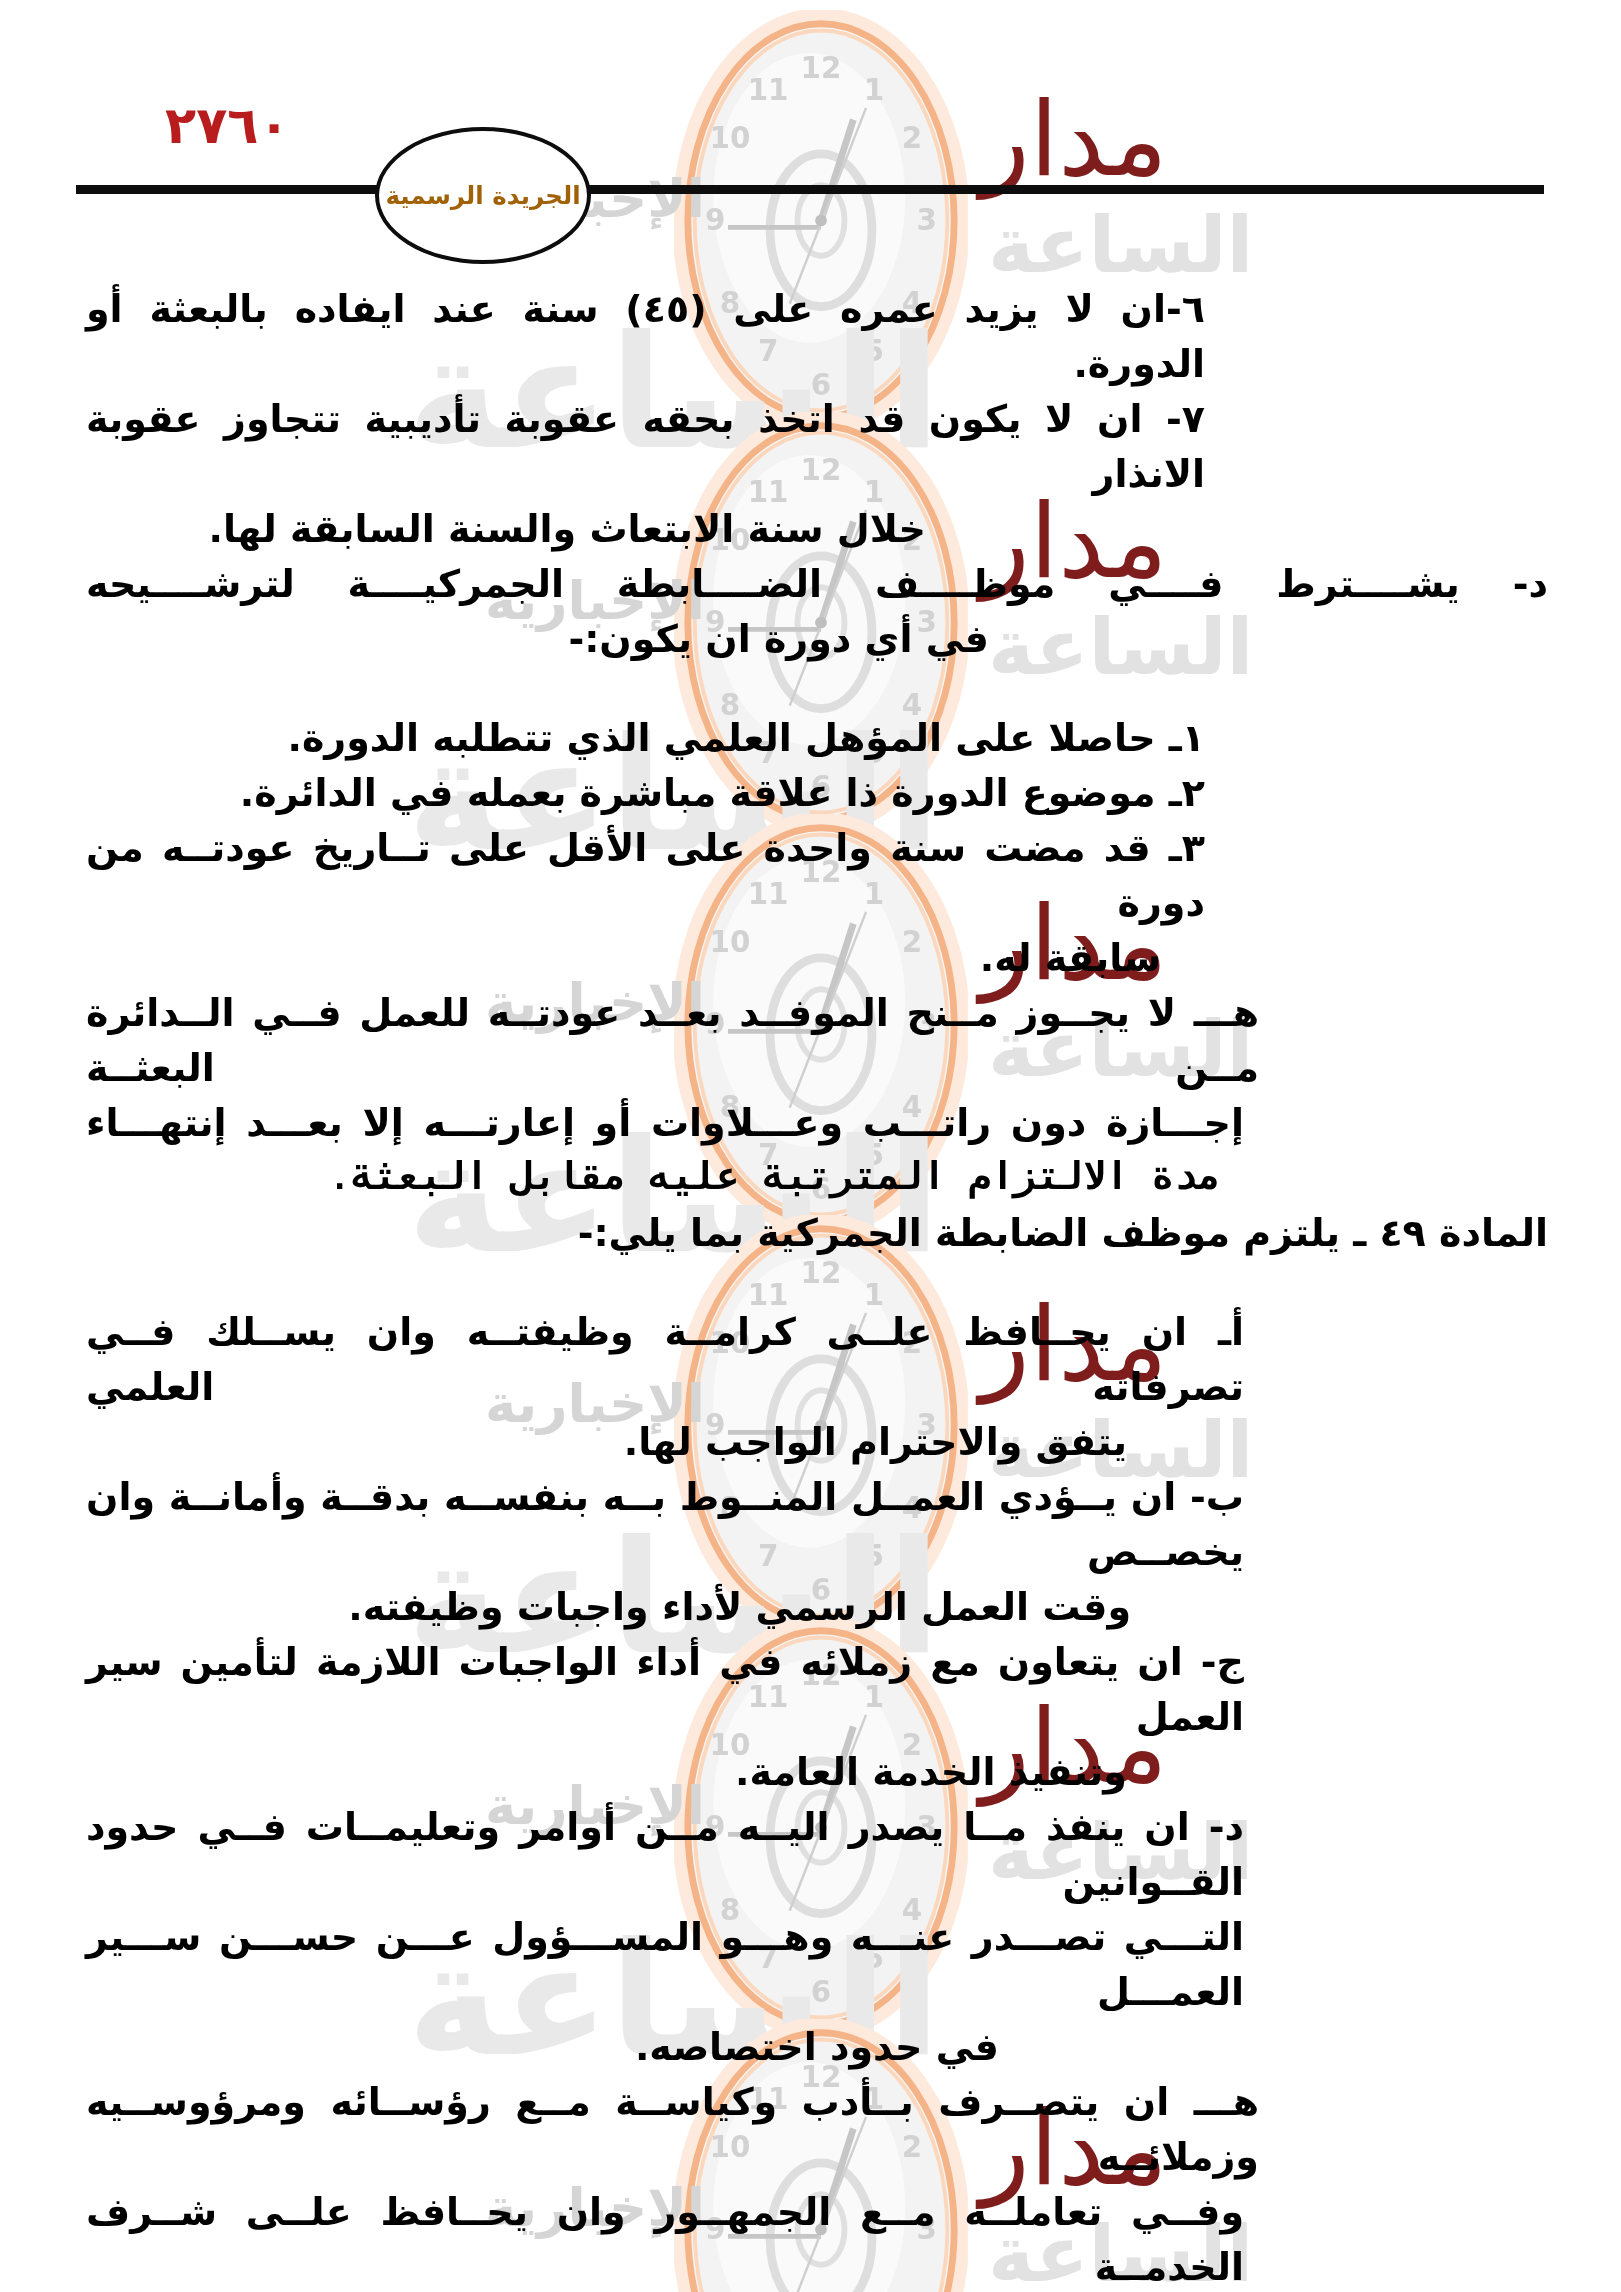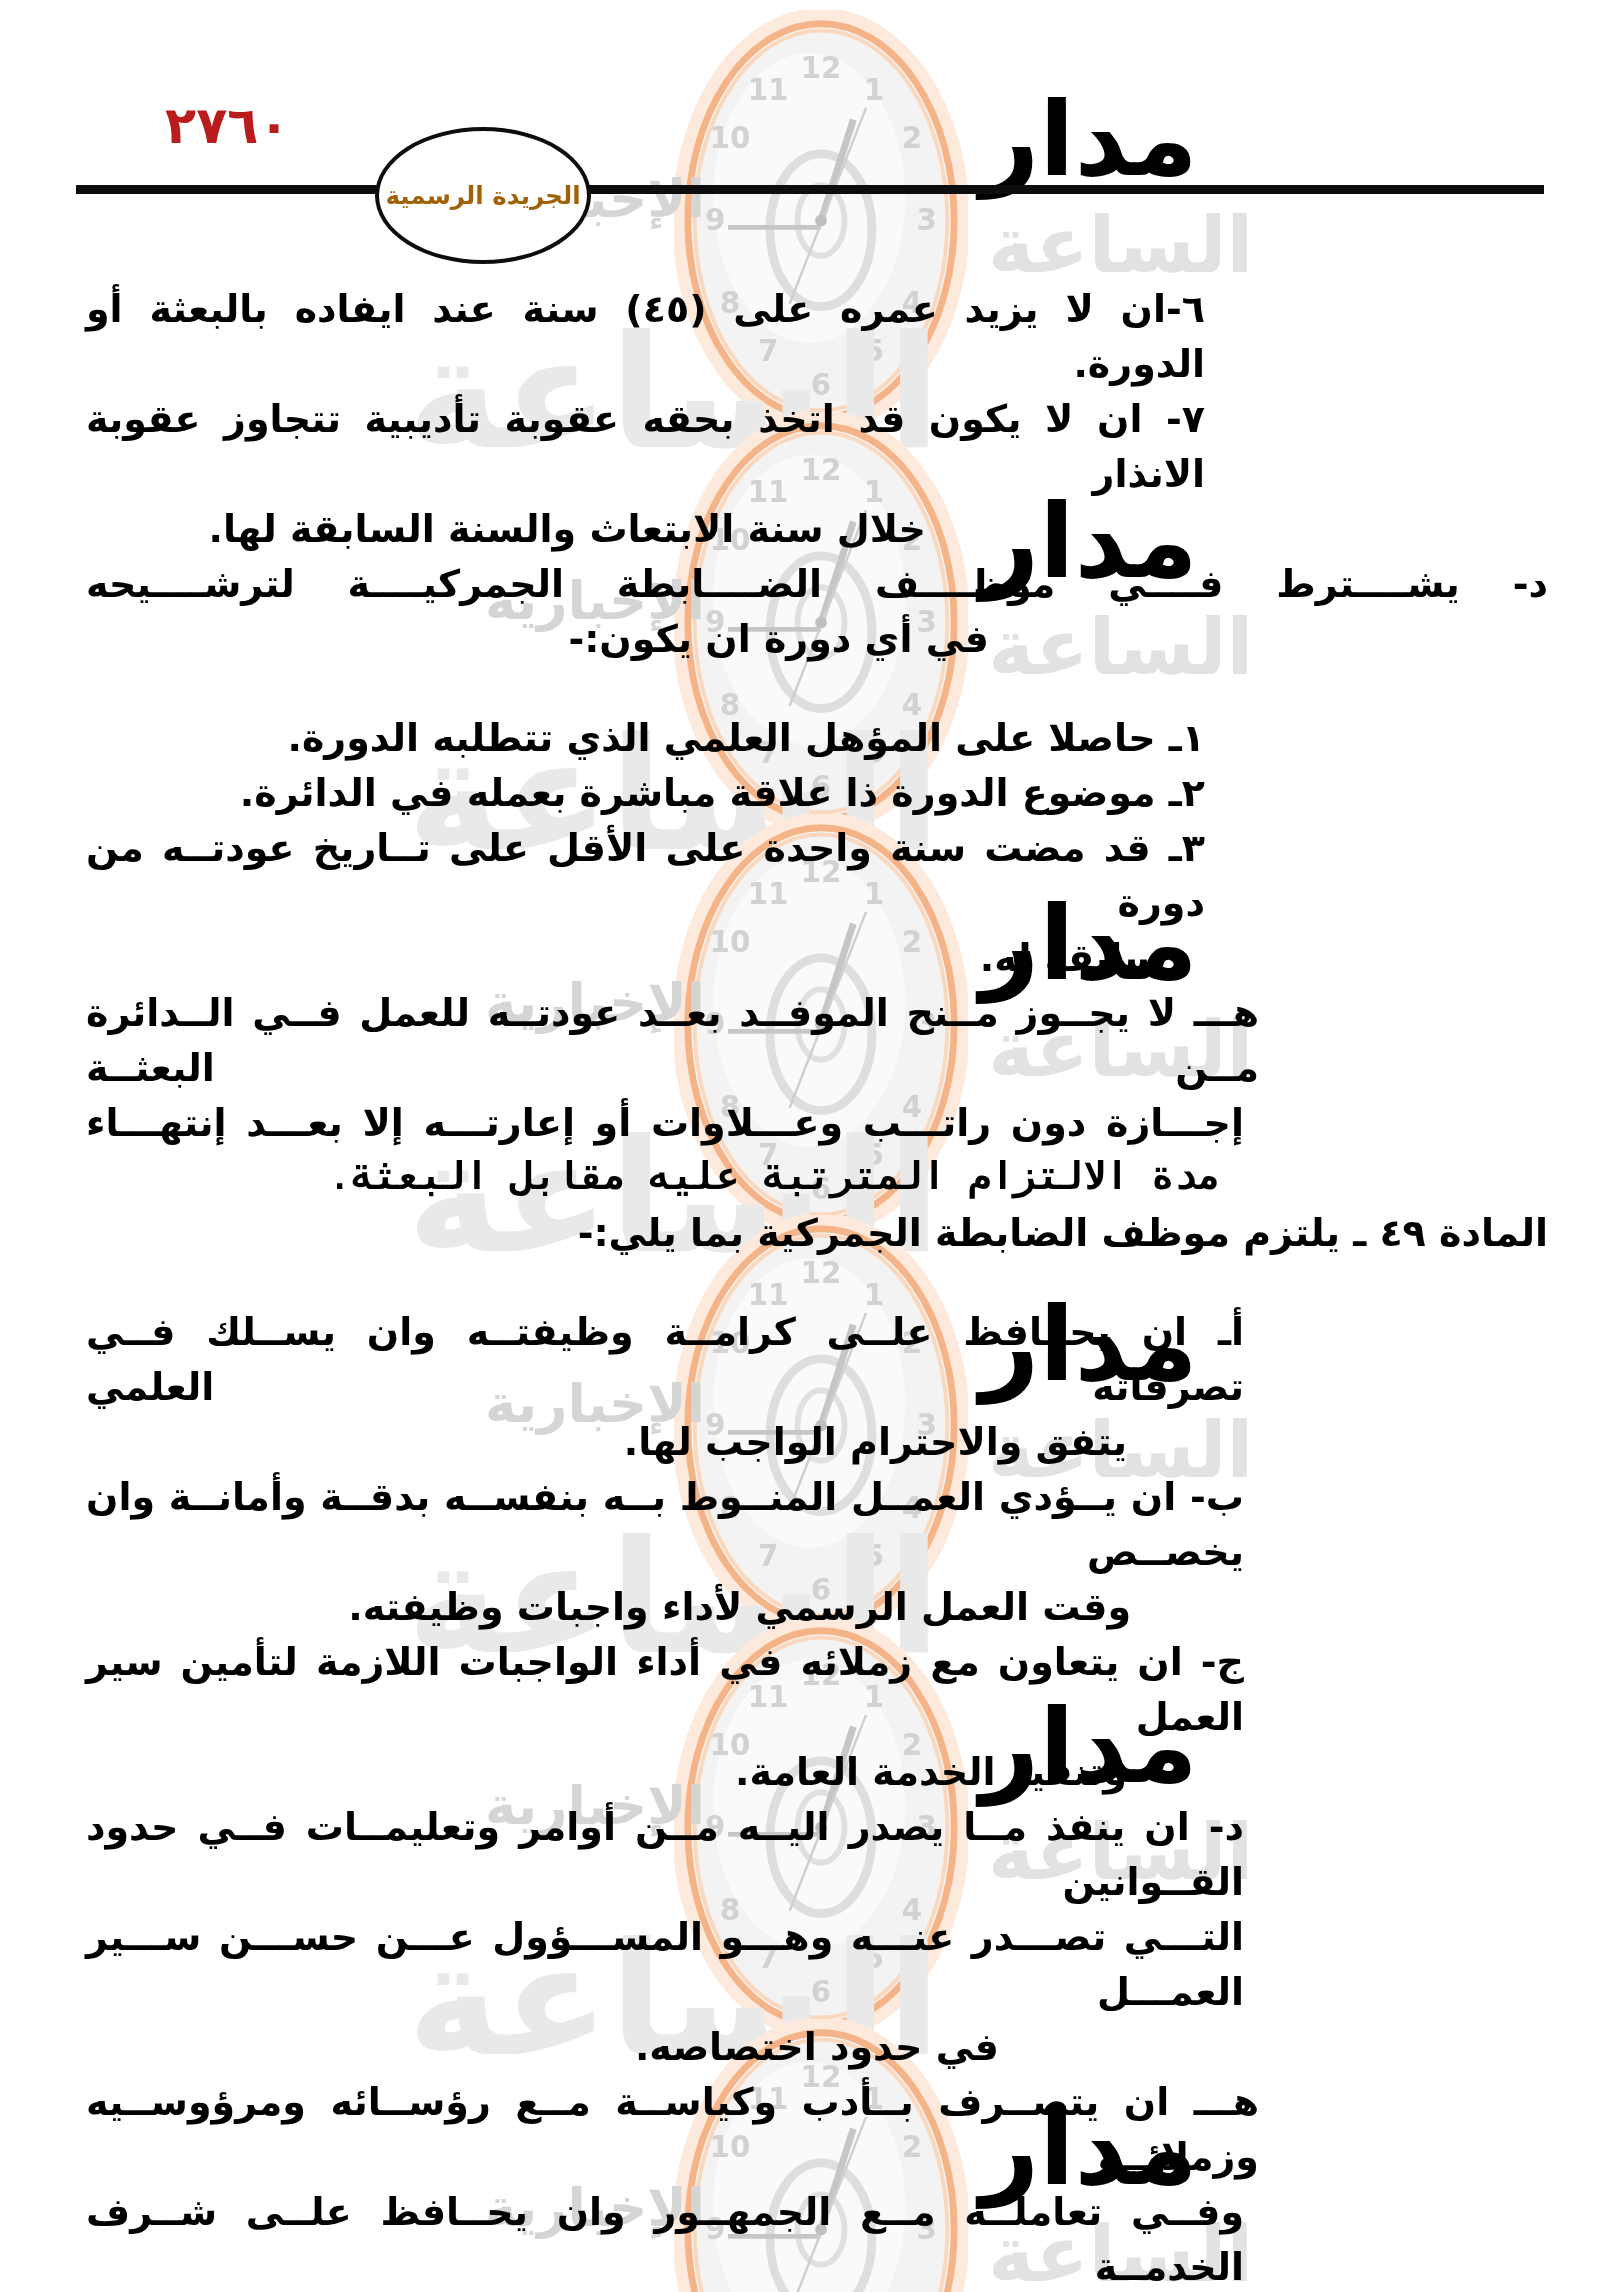--- a/index.html
+++ b/index.html
@@ -6,21 +6,21 @@
   body{
     width:1621px;height:2293px;position:relative;overflow:hidden;
     font-family:"DejaVu Sans","Liberation Sans",sans-serif;
   }
   .page{position:absolute;inset:0;background:#ffffff;}
 
   
   .wm-layer{position:absolute;inset:0;z-index:0;pointer-events:none;overflow:hidden;}
   .wm{position:absolute;left:0;width:100%;height:421px;}
   .wm .clock{position:absolute;left:674px;top:0;width:294px;height:421px;}
-  .wm .madar{position:absolute;left:980px;top:78px;font-size:103px;font-weight:bold;color:#000000;line-height:1;text-align:center;}
+  .wm .madar{position:absolute;left:980px;top:78px;font-size:103px;font-weight:normal;color:#7f1d1d;line-height:1;text-align:center;}
   .wm .saa2{position:absolute;left:988px;top:196px;font-size:78px;font-weight:bold;color:#e2e2e2;line-height:1;}
   .wm .ikhb{position:absolute;left:485px;top:162px;font-size:53px;font-weight:bold;color:#d5d5d5;line-height:1;}
   .wm .saa{position:absolute;left:407px;top:304px;font-size:157px;font-weight:bold;color:#e9e9e9;line-height:1;letter-spacing:5.9px;}
 
   
   .pageno{position:absolute;left:165px;top:96px;z-index:2;font-size:51px;font-weight:bold;color:#b91c1c;direction:rtl;}
   .rule{position:absolute;left:76px;top:185px;width:1468px;height:8.8px;background:#0d0d0d;z-index:1;}
   .badge{
     position:absolute;left:375px;top:127px;width:208px;height:129px;z-index:2;
     background:#ffffff;border:4.9px solid #0d0d0d;border-radius:50%;

